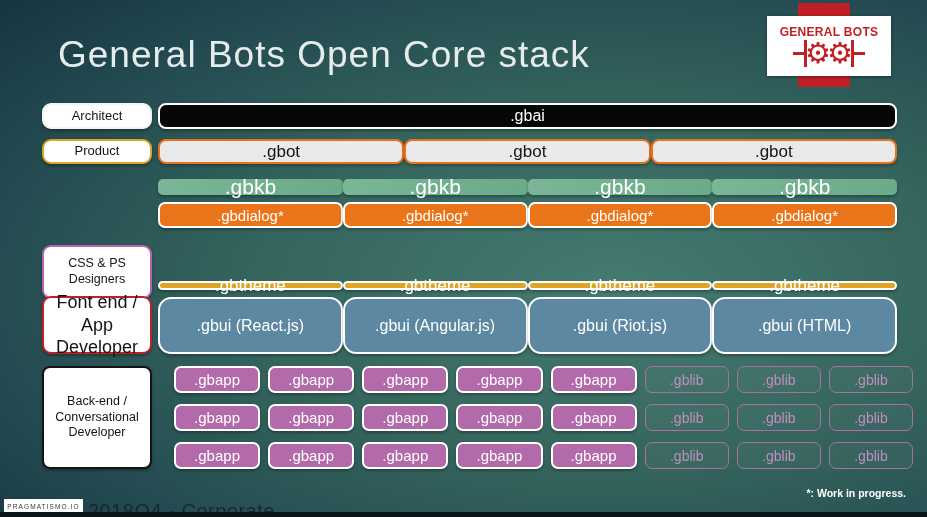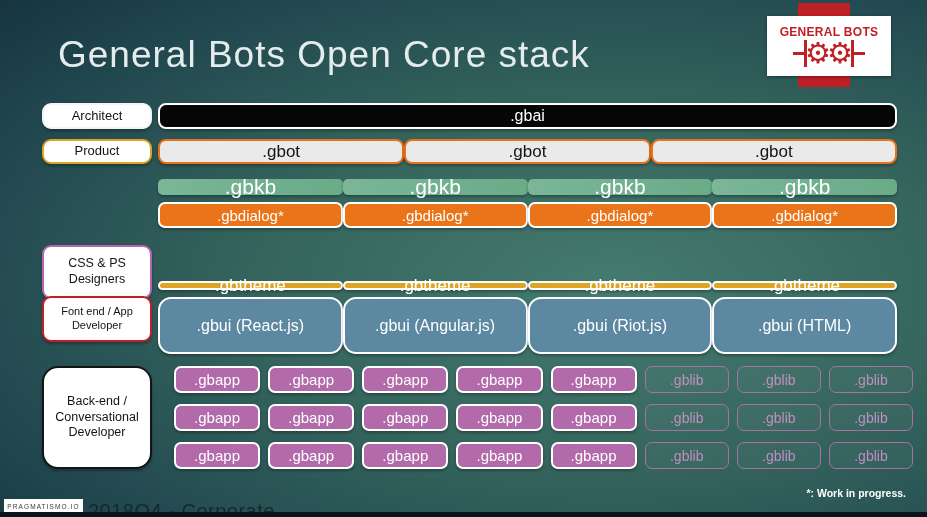--- a/index.html
+++ b/index.html
@@ -32,22 +32,22 @@
     position:absolute; left:42px; width:110px; box-sizing:border-box;
     background:#ffffff; color:#141414; text-align:center;
     display:flex; align-items:center; justify-content:center;
     border-radius:9px; font-size:13px; line-height:1.25; padding:2px 14px;
     box-shadow:0 2px 3px rgba(0,0,0,0.3);
   }
   .lbl-architect { top:103px; height:26px; border:2px solid #f2f5f4; }
   .lbl-product   { top:139px; height:25px; border:2px solid #dca523; }
   .lbl-enduser   { top:170px; height:58px; border:2px solid #f2f5f4; }
   .lbl-designers { top:236px; height:54px; border:2px solid #b465ae; font-size:12.5px;margin-top:9px; }
-  .lbl-frontend  { top:296px; height:46px; border:2px solid #bf2026; font-size:11px; }
-  .lbl-backend   { top:366px; height:103px; border:2px solid #141414; border-radius:16px; font-size:12.5px; }
+  .lbl-frontend  { top:296px; height:58px; border:2px solid #bf2026; font-size:18px; }
+  .lbl-backend   { top:366px; height:103px; border:2px solid #141414; border-radius:8px; font-size:12.5px; }
 
   
   .row { position:absolute; left:158px; width:739px; display:flex; }
   .row-4 { gap:0;justify-content:center; }
   .row-8 { gap:8px;padding-left:16px; }
   .row > div { flex:1; }
 
   .blk {
     display:flex; align-items:center; justify-content:center;
     color:#fff; box-sizing:border-box;

